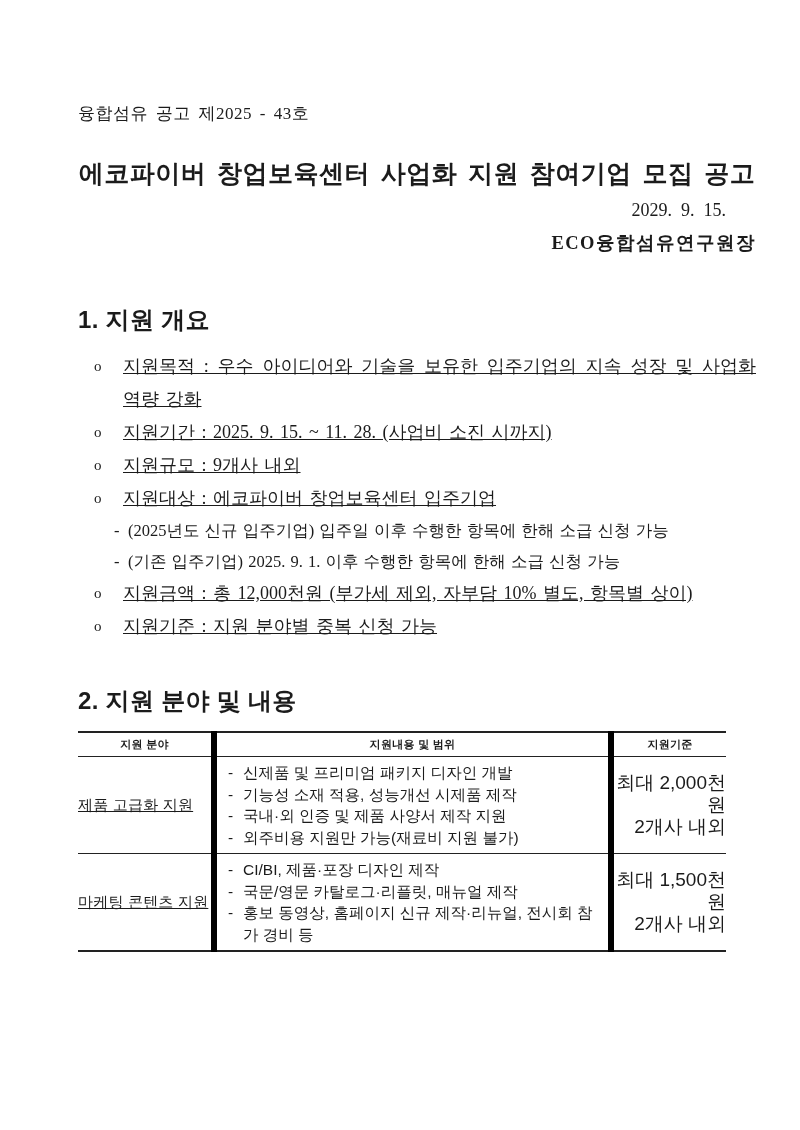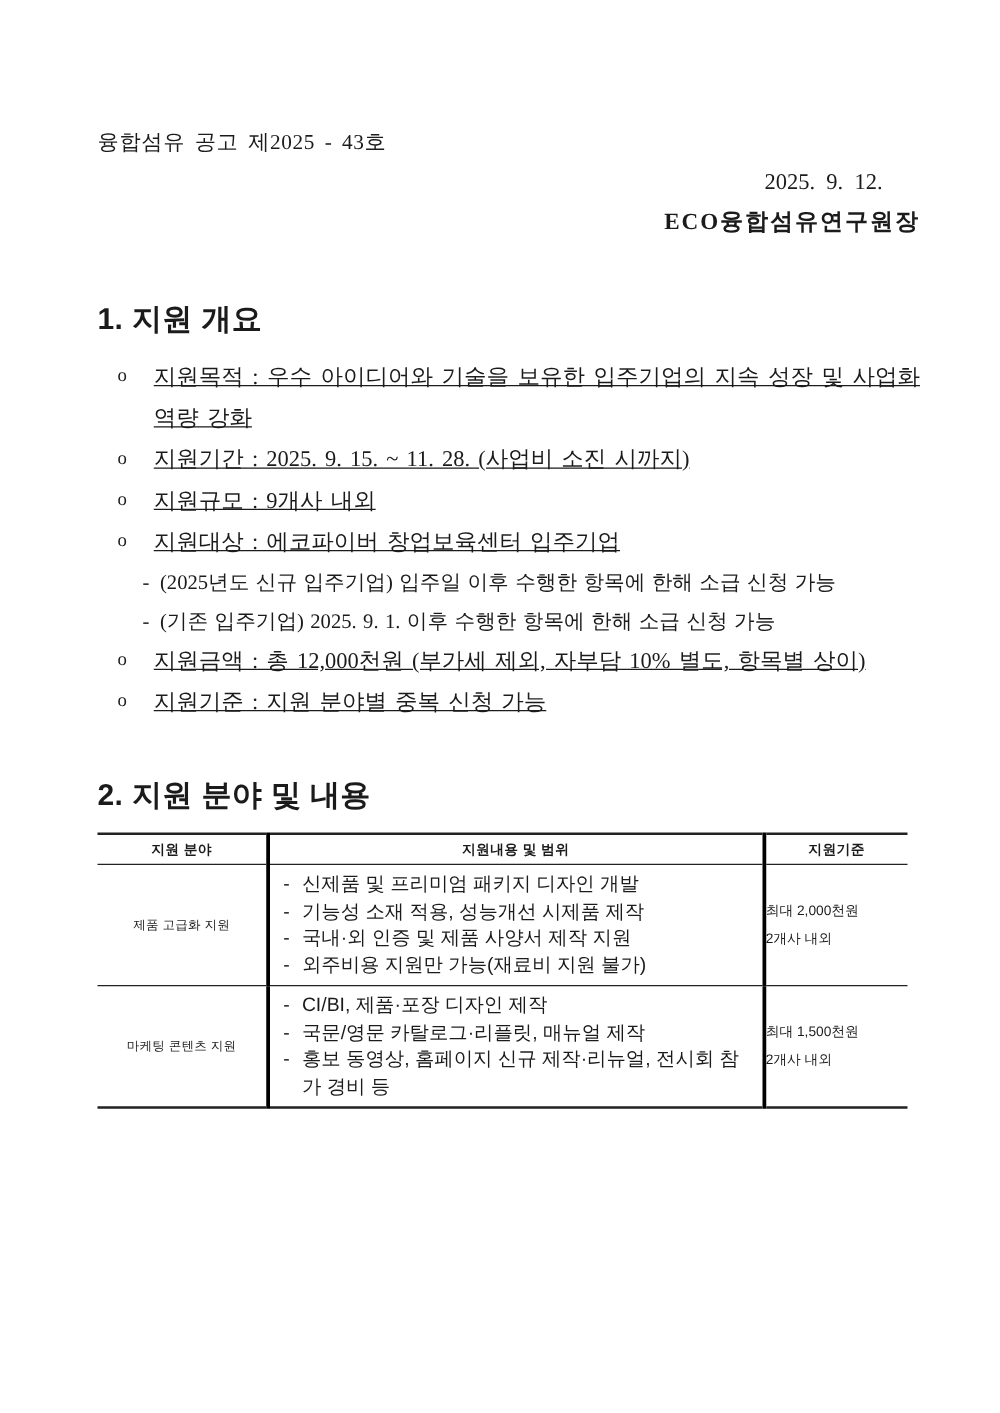--- a/index.html
+++ b/index.html
@@ -5,21 +5,21 @@
   * { margin: 0; padding: 0; box-sizing: border-box; }
   html, body { background: #ffffff; }
   body {
     width: 800px; height: 1130px;
     font-family: "Liberation Serif", "DejaVu Serif", serif;
     color: #1b1b1b;
     overflow: hidden;
   }
   .page {
     width: 800px; height: 1130px;
-    padding: 102px 64px 0 78px;
+    padding: 102px 44px 0 78px;
   }
   .doc-number {
     font-size: 17px;
     letter-spacing: 0.5px;
     word-spacing: 3px;
   }
   .title {
     margin-top: 32px;
     font-size: 25px;
     font-weight: bold;
@@ -99,54 +99,55 @@
   table.support th {
     border-bottom: 1px solid #222222;
     font-size: 11px;
     font-weight: bold;
     text-align: center;
     padding: 4px 2px;
     letter-spacing: 0.3px;
   }
   table.support td { vertical-align: middle; }
   table.support th + th,
-  table.support td + td { border-left: 3px solid #000000; margin-left: 36px; }
+  table.support td + td { border-left: 6px solid #000000; margin-left: 36px; }
   table.support tr.body-row + tr.body-row td { border-top: 1px solid #222222; }
   td.cat-cell {
     width: 136px;
-    text-align: center;
-    font-size: 10px;
+    font-size: 15px;
     letter-spacing: 0.2px;
+    text-decoration: underline;
   }
   td.details-cell { padding: 5px 8px 5px 11px; }
   .detail-line {
     display: flex;
     font-size: 15.5px;
     line-height: 21.5px;
   }
   .detail-line .bullet { flex: none; width: 15px; }
   td.scale-cell {
     width: 115px;
-    text-align: left;
-    font-size: 11px;
+    text-align: right;
+    font-size: 19px;
     line-height: 22px;
   }
   tr.row-1 { height: 92px; }
   tr.row-2 { height: 82px; }
 </style>
 </head>
 <body>
 
 <div class="page">
 
   <div class="doc-number">융합섬유 공고 제2025 - 43호</div>
 
-
-
-  <div class="date-line">2025.  9.  12.</div>
+  <h1 class="title">에코파이버 창업보육센터 사업화 지원 참여기업 모집 공고</h1>
+
+
+  <div class="date-line">2029.  9.  15.</div>
   <div class="signature-line">ECO융합섬유연구원장</div>
 
   <div class="section-overview">
     <div class="section-heading">1. 지원 개요</div>
 
     <div class="overview-list">
 
       <div class="ov-item">
         <span class="bullet">o</span>
         <span class="item-text">지원목적 : 우수 아이디어와 기술을 보유한 입주기업의 지속 성장 및 사업화 역량 강화</span>

